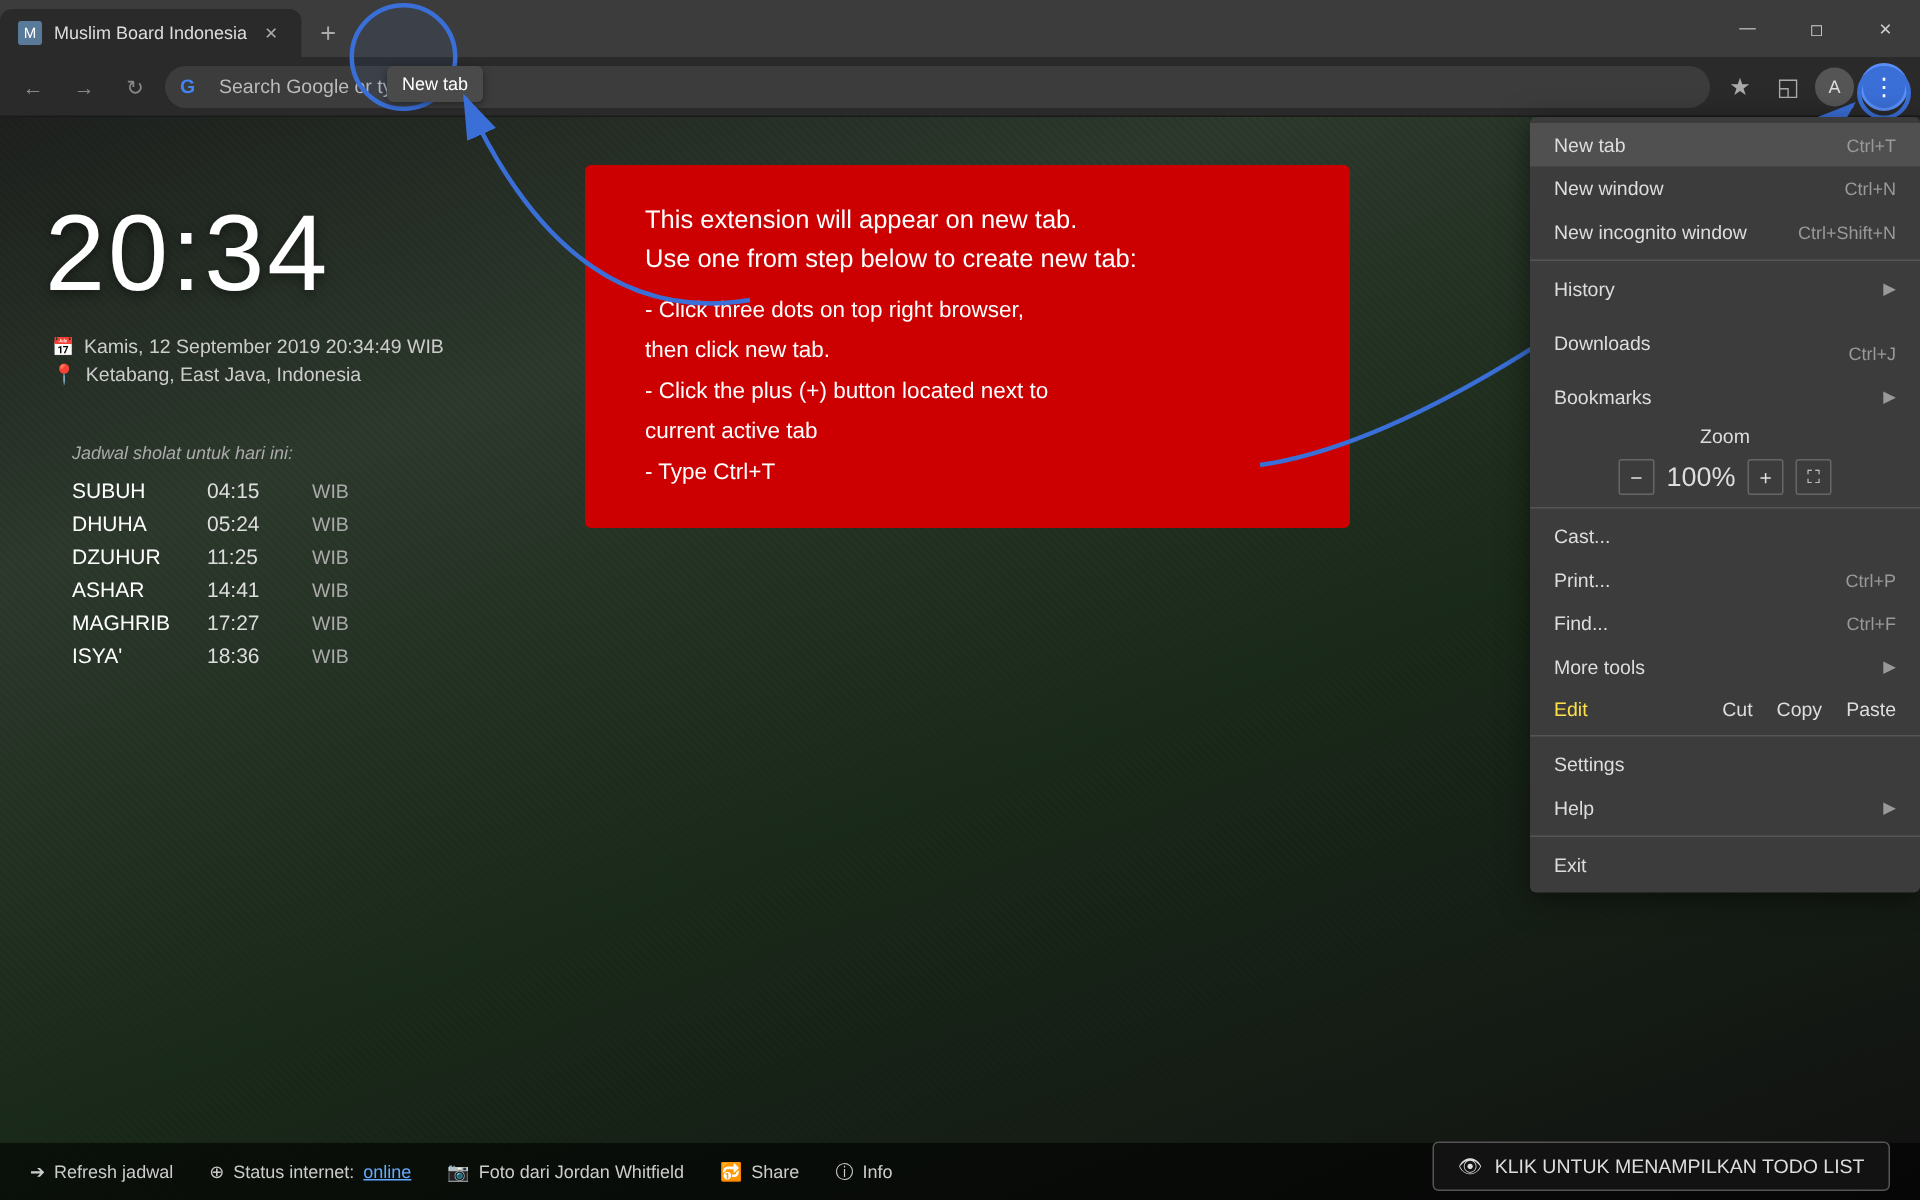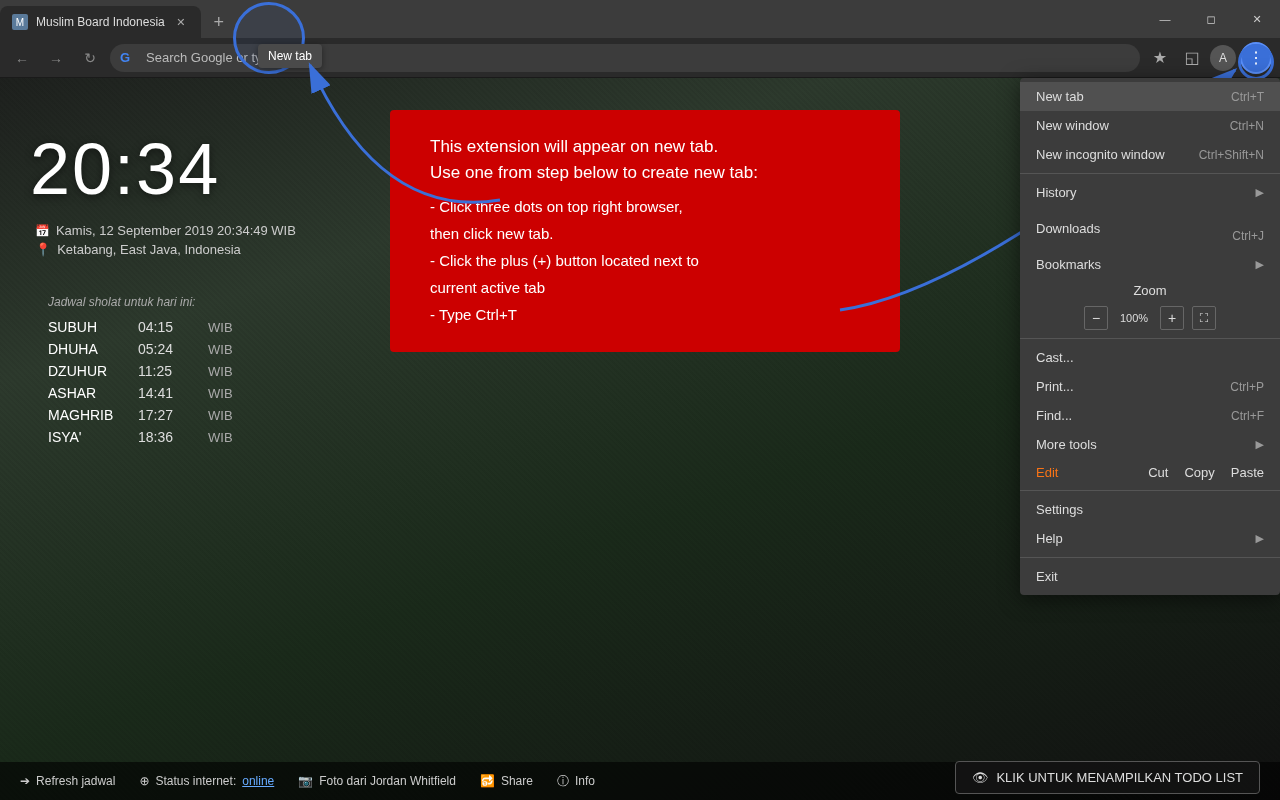--- a/index.html
+++ b/index.html
@@ -448,21 +448,21 @@
       color: #ddd;
       cursor: pointer;
       display: flex;
       align-items: center;
       justify-content: center;
       font-size: 14px;
     }
 
     .zoom-value {
       color: #ddd;
-      font-size: 11px;
+      font-size: 18px;
       min-width: 36px;
       text-align: center;
     }
 
     .zoom-fullscreen {
       width: 24px;
       height: 24px;
       background: transparent;
       border: 1px solid #666;
       border-radius: 2px;
@@ -476,21 +476,21 @@
 
     .edit-row {
       display: flex;
       align-items: center;
       padding: 6px 16px;
       gap: 0;
     }
 
     .edit-label {
       flex: 1;
-      color: #f97316;
+      color: #fde047;
     }
 
     .edit-btns {
       display: flex;
       gap: 16px;
     }
 
     .edit-btn {
       color: #ddd;
       font-size: 13px;

